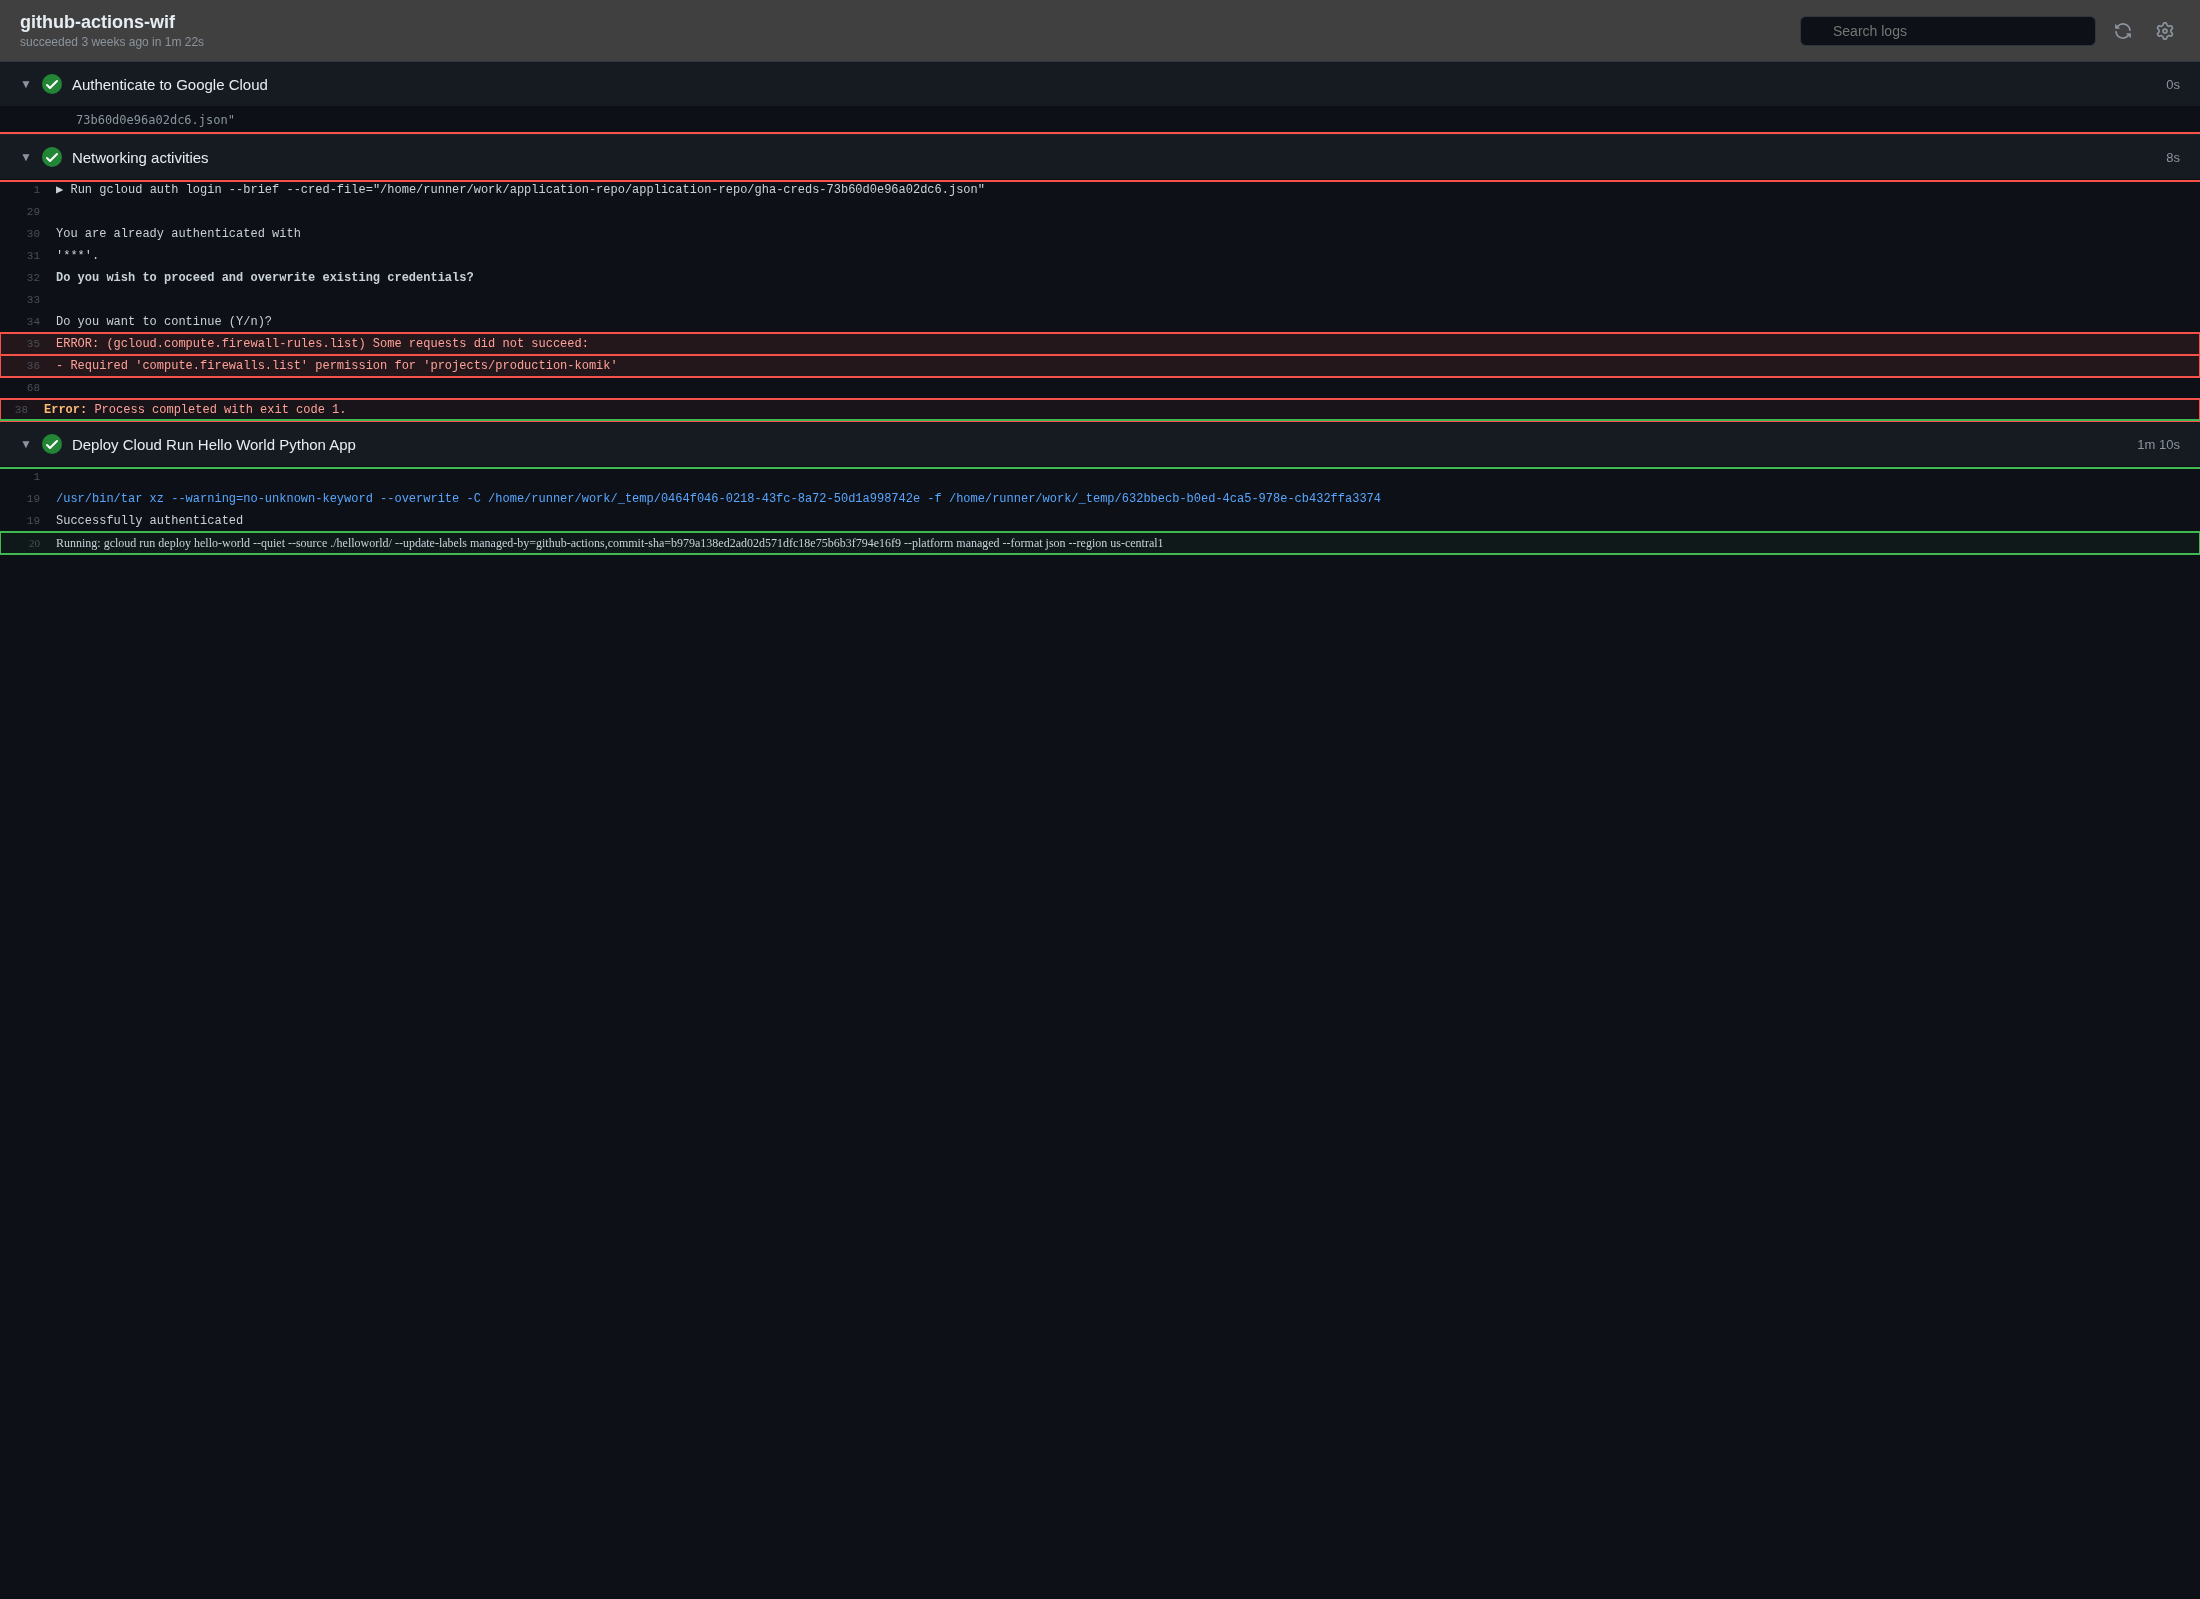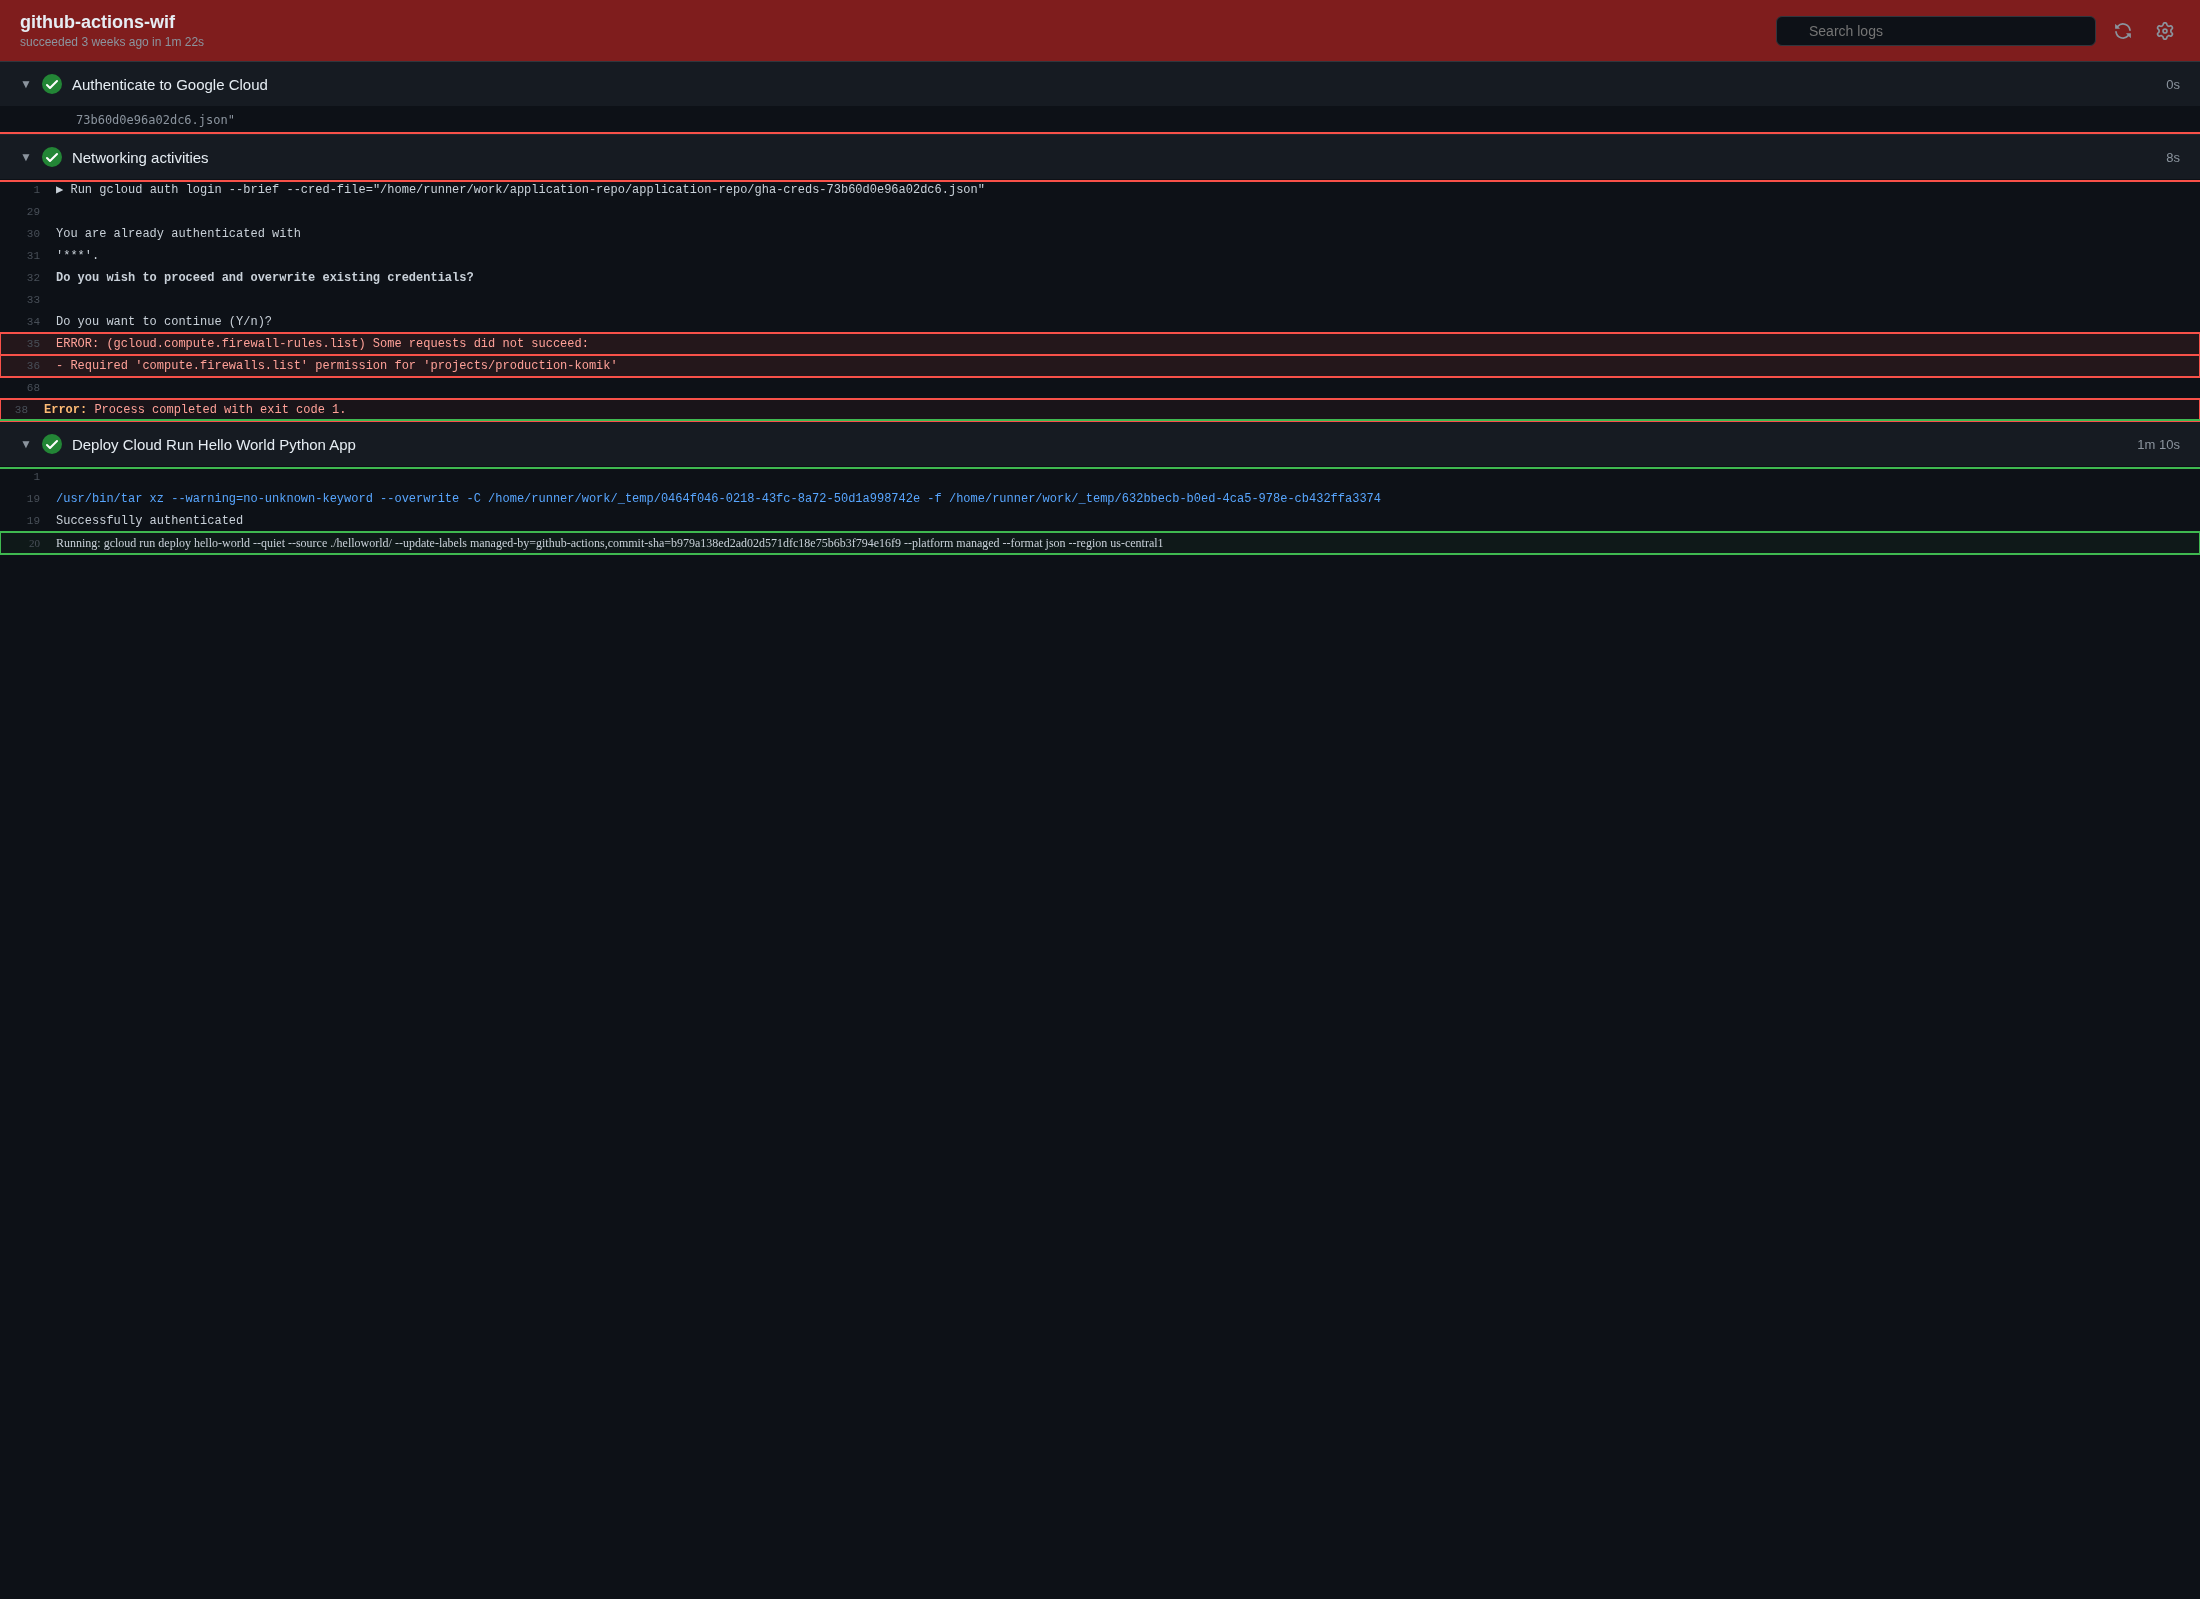--- a/index.html
+++ b/index.html
@@ -4,21 +4,21 @@
   <style>
     * { margin: 0; padding: 0; box-sizing: border-box; }
     body {
       background: #0d1117;
       color: #c9d1d9;
       font-family: -apple-system, BlinkMacSystemFont, 'Segoe UI', sans-serif;
       font-size: 14px;
       min-height: 100vh;
     }
     .header {
-      background: #7f1d1d;
+      background: #404040;
       border-bottom: 1px solid #30363d;
       padding: 12px 20px;
       display: flex;
       align-items: center;
       justify-content: space-between;
     }
     .header-left .title {
       font-size: 18px;
       font-weight: 600;
       color: #e6edf3;
@@ -33,21 +33,21 @@
       align-items: center;
       gap: 12px;
     }
     .search-box {
       background: #0d1117;
       border: 1px solid #30363d;
       border-radius: 6px;
       padding: 6px 12px 6px 32px;
       color: #8b949e;
       font-size: 14px;
-      width: 320px;
+      width: 296px;
       position: relative;
     }
     .search-wrapper {
       position: relative;
     }
     .search-wrapper .search-icon-svg {
       position: absolute;
       left: 10px;
       top: 50%;
       transform: translateY(-50%);

